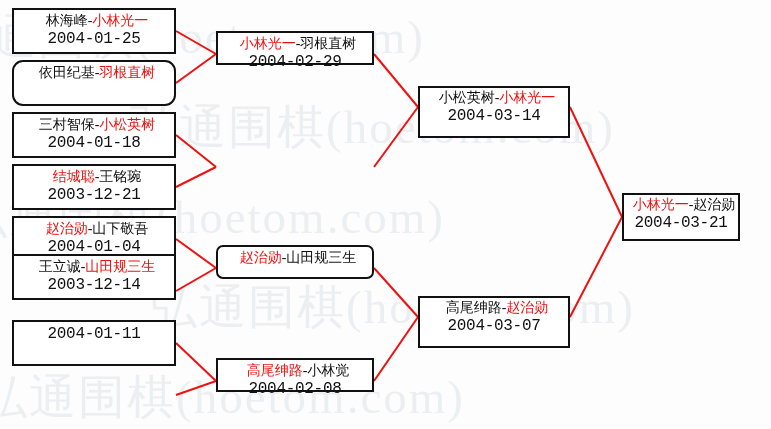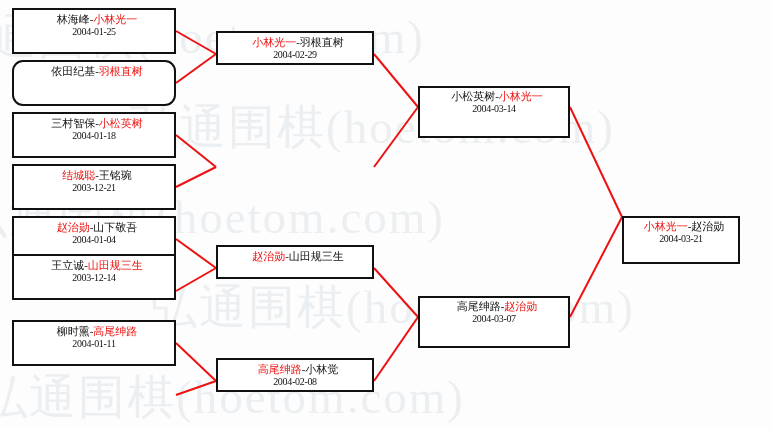--- a/index.html
+++ b/index.html
@@ -59,39 +59,39 @@
     position: absolute;
     z-index: 2;
     box-sizing: border-box;
     background: #ffffff;
     border: 2px solid #111111;
     text-align: center;
     padding-top: 3px;
     line-height: 1.18;
   }
   .players {
-    font-size: 11px;
+    font-size: 14px;
     white-space: nowrap;
     padding-left: 6px;
   }
   .date {
-    font-size: 10px;
-    font-family: Liberation Serif, serif;
+    font-size: 16px;
+    font-family: Liberation Mono, monospace;
     letter-spacing: -0.3px;
     color: #111111;
   }
   .p-loser  { color: #111111; }
   .p-winner { color: #ee1111; }
   .p-sep    { color: #111111; }
 
   
   .col1 { left: 12px;  width: 164px; height: 46px; }
   .col2 { left: 216px; width: 158px; height: 34px; }
   .col3 { left: 418px; width: 152px; height: 52px; }
-  .col4 { left: 622px; width: 118px; height: 48px; margin-top: 23px; }
+  .col4 { left: 622px; width: 118px; height: 48px; }
   .col3, .col4 { padding-top: 2px; }
 </style>
 </head>
 <body>
 
 <div id="bracket">
 
   <div class="watermark-layer">
     <div class="wm wm-r0">弘通围棋(hoetom.com)</div>
     <div class="wm wm-r1">弘通围棋(hoetom.com)</div>
@@ -161,36 +161,33 @@
   </div>
 
   <div class="match col1" style="top:254px;">
     <div class="players">
       <span class="p-loser">王立诚</span><span class="p-sep">-</span><span class="p-winner">山田规三生</span>
     </div>
     <div class="date">2003-12-14</div>
   </div>
 
   <div class="match col1" style="top:320px;">
-    <div class="players">
-      <span class="p-loser">柳时熏</span><span class="p-sep">-</span><span class="p-winner">高尾绅路</span>
-    </div>
     <div class="date">2004-01-11</div>
   </div>
 
 
   <div class="match col2" style="top:31px;">
     <div class="players">
       <span class="p-winner">小林光一</span><span class="p-sep">-</span><span class="p-loser">羽根直树</span>
     </div>
     <div class="date">2004-02-29</div>
   </div>
 
 
-  <div class="match col2" style="top:245px;">
+  <div class="match col2" style="top:245px;border-radius:7px;">
     <div class="players">
       <span class="p-winner">赵治勋</span><span class="p-sep">-</span><span class="p-loser">山田规三生</span>
     </div>
   </div>
 
   <div class="match col2" style="top:358px;">
     <div class="players">
       <span class="p-winner">高尾绅路</span><span class="p-sep">-</span><span class="p-loser">小林觉</span>
     </div>
     <div class="date">2004-02-08</div>

